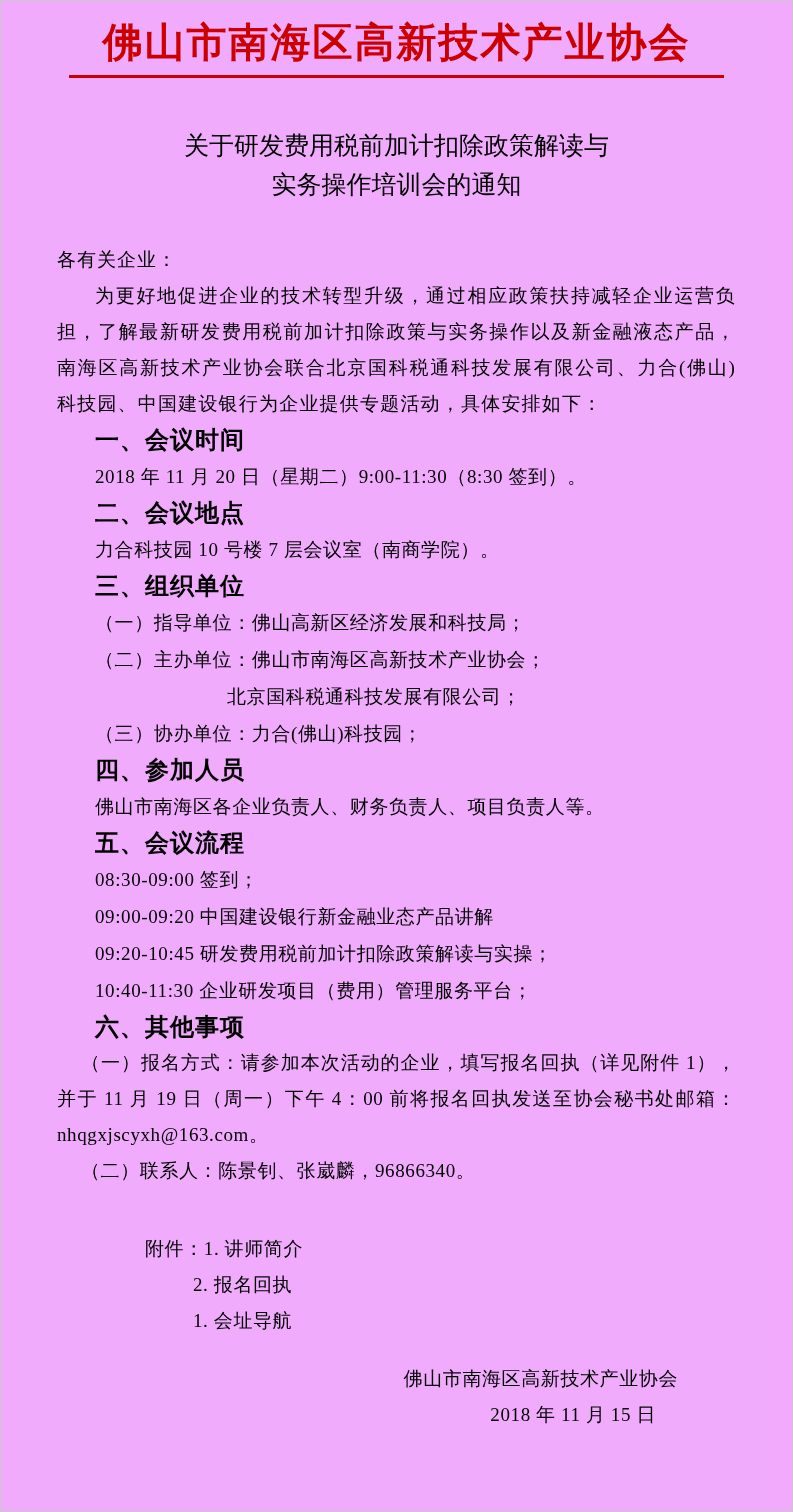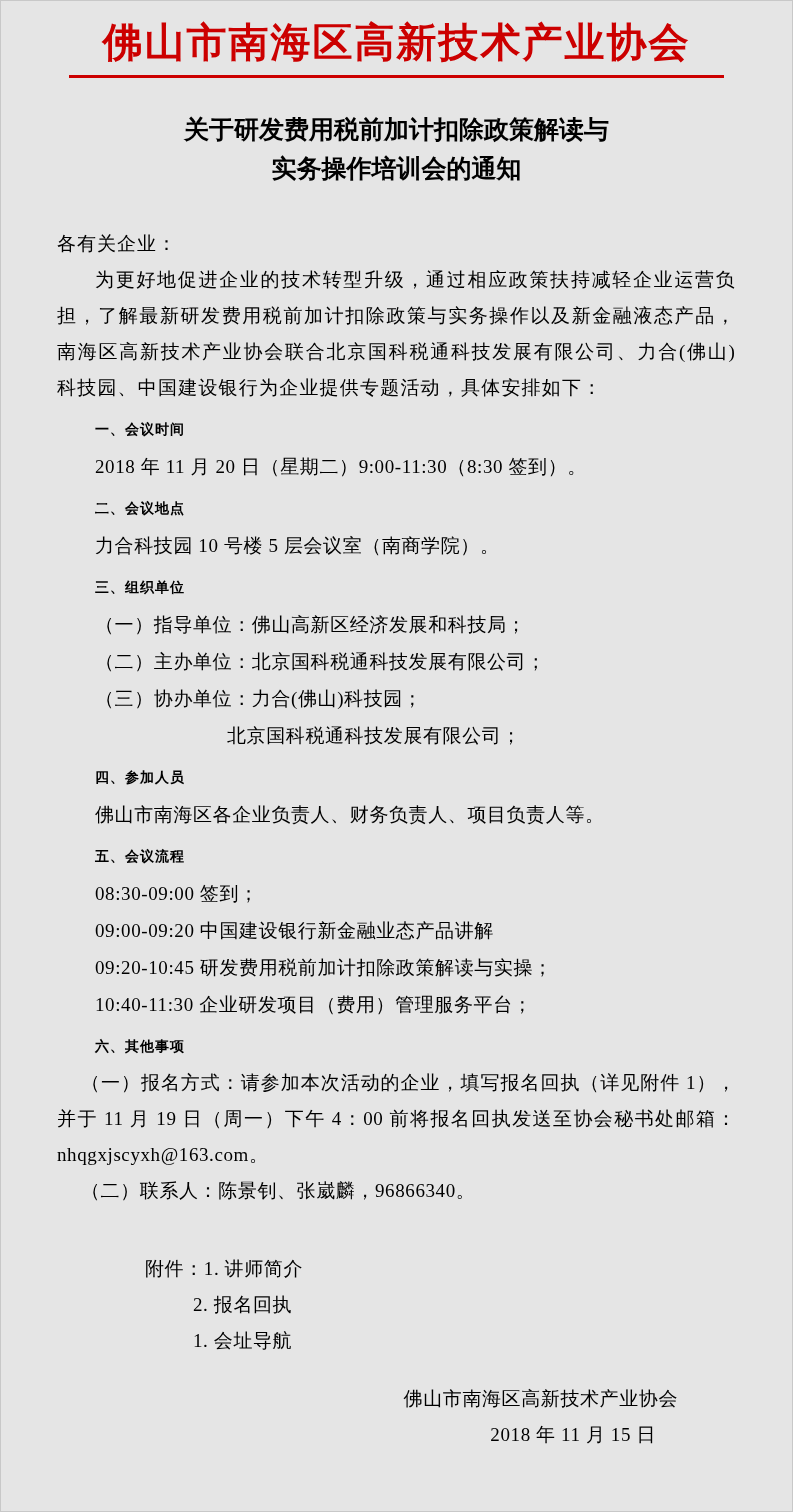--- a/index.html
+++ b/index.html
@@ -9,21 +9,21 @@
   }
   body {
     font-family: "Liberation Serif", "DejaVu Serif", serif;
     color: #000000;
   }
   .page {
     position: relative;
     width: 793px;
     height: 1512px;
     margin: 0 auto;
-    background: #e5e5e5;
+    background: #f0abfc;
     box-sizing: border-box;
     border: 1px solid #c8c8c8;
     overflow: hidden;
   }
   .masthead {
     text-align: center;
     padding-top: 18px;
   }
   .masthead-title {
     color: #cc0000;
@@ -36,24 +36,24 @@
   }
   .masthead-rule {
     width: 655px;
     height: 3px;
     background: #cc0000;
     margin: 10px auto 0 auto;
   }
   .doc-title {
     text-align: center;
     font-family: "Liberation Sans", "DejaVu Sans", sans-serif;
-    font-weight: bold;
+    font-weight: normal;
     font-size: 25px;
     line-height: 1.55;
-    margin-top: 32px;
+    margin-top: 48px;
     color: #000;
   }
   .body-wrap {
     margin: 38px 56px 0 56px;
     font-size: 19px;
     line-height: 36px;
     font-family: "Liberation Serif", "DejaVu Serif", serif;
   }
   .salutation {
     margin-top: 6px;
@@ -62,22 +62,21 @@
   .para {
     text-indent: 38px;
     text-align: justify;
     text-justify: inter-ideograph;
     letter-spacing: 1.2px;
     margin-top: 0;
   }
   .section-head {
     font-family: Liberation Serif, serif;
     font-weight: bold;
-    font-size: 14px;
-    margin-top: 6px;
+    font-size: 24px;
     padding-left: 38px;
     letter-spacing: 1px;
   }
   .line {
     padding-left: 38px;
     letter-spacing: 0.6px;
     margin-top: 1px;
   }
   .line.indent2 {
     padding-left: 170px;
@@ -126,27 +125,27 @@
   <div class="body-wrap">
 
     <div class="salutation">各有关企业：</div>
 
     <div class="para">为更好地促进企业的技术转型升级，通过相应政策扶持减轻企业运营负担，了解最新研发费用税前加计扣除政策与实务操作以及新金融液态产品，南海区高新技术产业协会联合北京国科税通科技发展有限公司、力合(佛山)科技园、中国建设银行为企业提供专题活动，具体安排如下：</div>
 
     <div class="section-head">一、会议时间</div>
     <div class="line">2018 年 11 月 20 日（星期二）9:00-11:30（8:30 签到）。</div>
 
     <div class="section-head">二、会议地点</div>
-    <div class="line">力合科技园 10 号楼 5 层会议室（南商学院）。</div>
+    <div class="line">力合科技园 10 号楼 7 层会议室（南商学院）。</div>
 
     <div class="section-head">三、组织单位</div>
     <div class="line">（一）指导单位：佛山高新区经济发展和科技局；</div>
-    <div class="line">（二）主办单位：北京国科税通科技发展有限公司；</div>
+    <div class="line">（二）主办单位：佛山市南海区高新技术产业协会；</div>
+    <div class="line indent2">北京国科税通科技发展有限公司；</div>
     <div class="line">（三）协办单位：力合(佛山)科技园；</div>
-    <div class="line indent2">北京国科税通科技发展有限公司；</div>
 
     <div class="section-head">四、参加人员</div>
     <div class="line">佛山市南海区各企业负责人、财务负责人、项目负责人等。</div>
 
     <div class="section-head">五、会议流程</div>
     <div class="line">08:30-09:00 签到；</div>
     <div class="line">09:00-09:20 中国建设银行新金融业态产品讲解</div>
     <div class="line">09:20-10:45 研发费用税前加计扣除政策解读与实操；</div>
     <div class="line">10:40-11:30 企业研发项目（费用）管理服务平台；</div>
 

